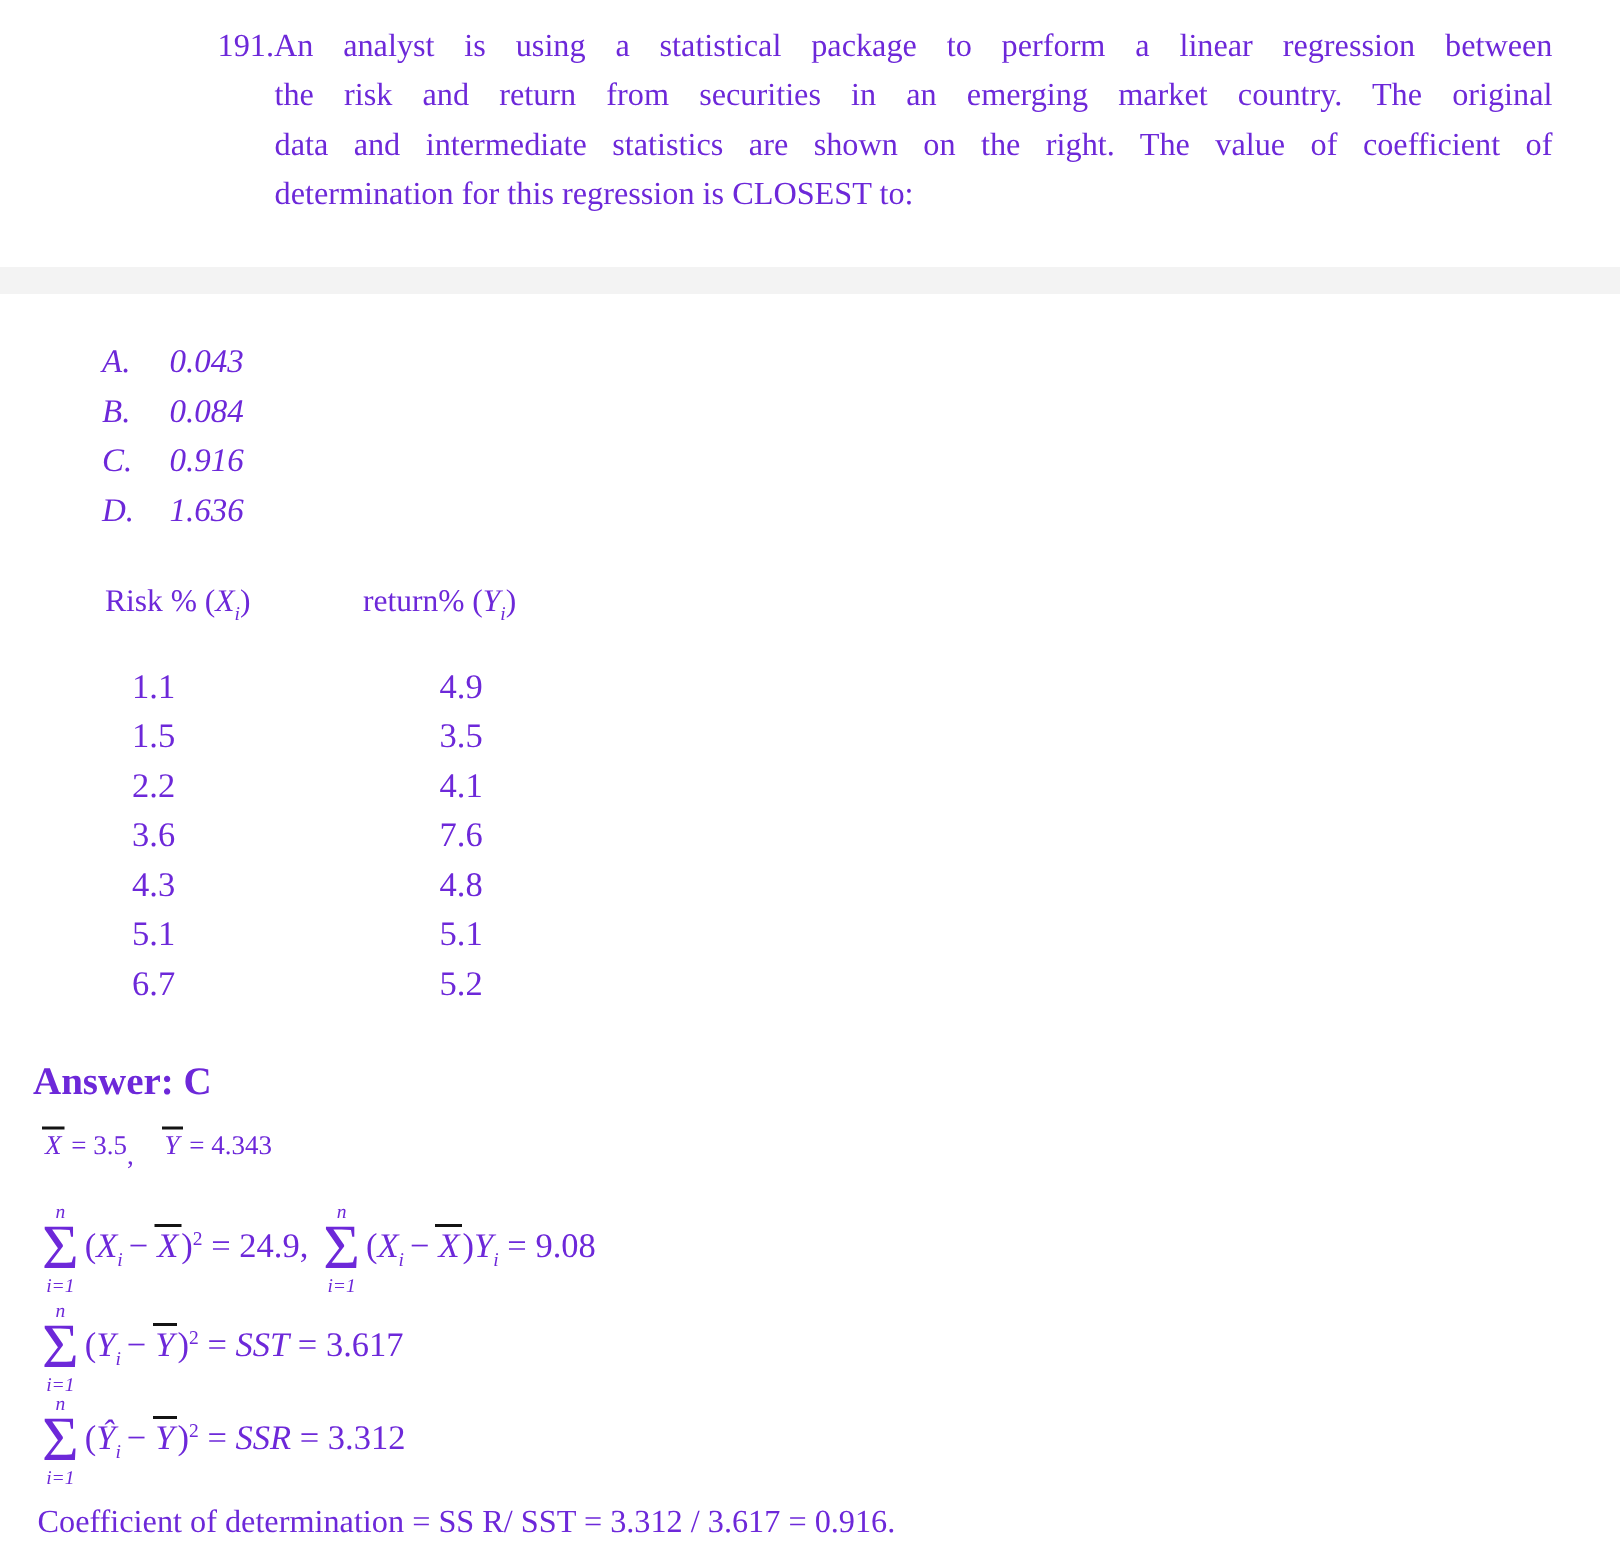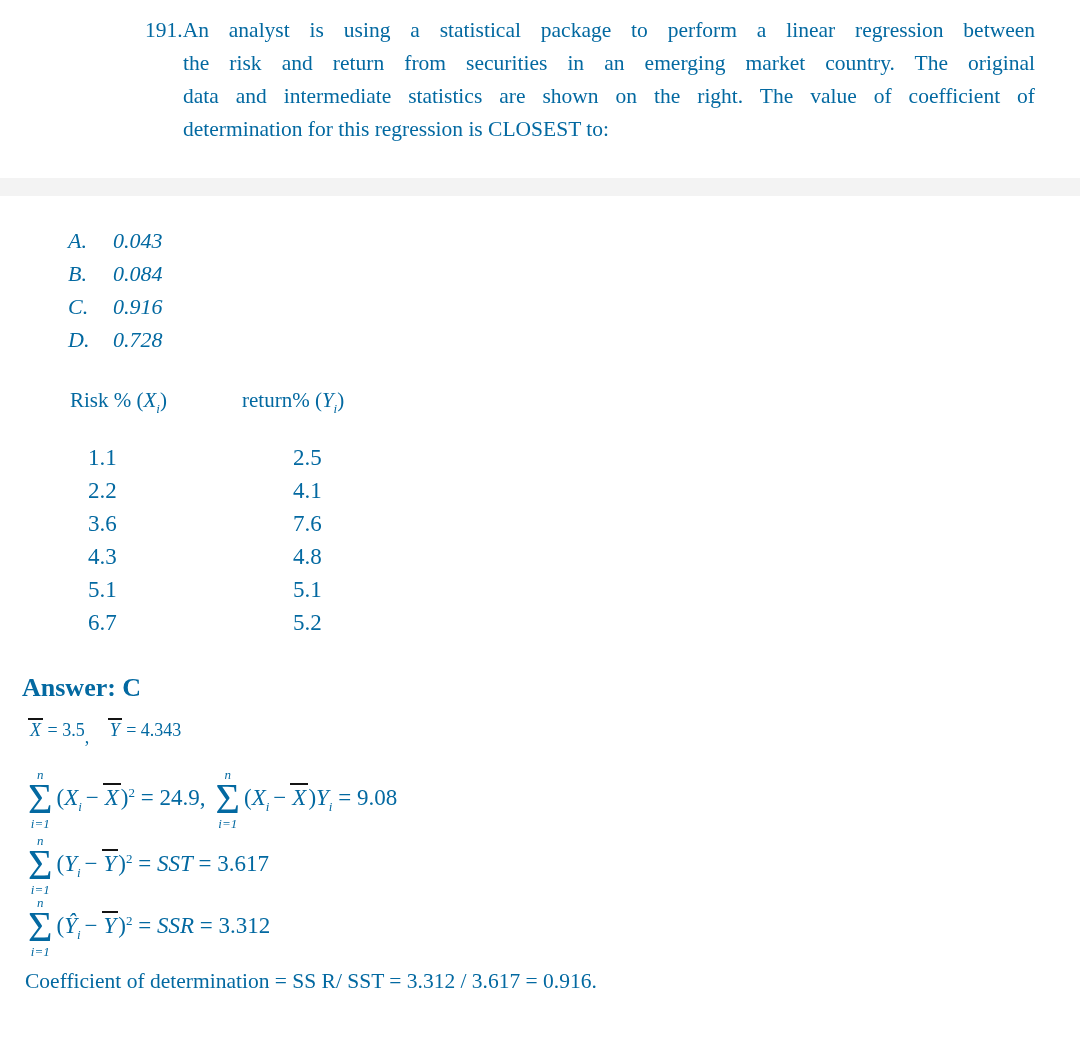--- a/index.html
+++ b/index.html
@@ -5,21 +5,21 @@
   * { box-sizing: border-box; }
   html, body { margin: 0; padding: 0; }
   body { background: #ffffff; }
   .page {
     position: relative;
     width: 1080px;
     height: 1044px;
     background: #ffffff;
     overflow: hidden;
     font-family: "Liberation Serif", "DejaVu Serif", serif;
-    color: #0369a1;
+    color: #6d28d9;
   }
 
   
   .question { margin-left: 183px; width: 852px; padding-top: 14px; }
   .q-line {
     font-size: 21.5px;
     line-height: 33px;
     white-space: nowrap;
     text-align: justify;
     text-align-last: justify;
@@ -93,29 +93,30 @@
     <div class="q-line">data and intermediate statistics are shown on the right. The value of coefficient of</div>
     <div class="q-line last">determination for this regression is CLOSEST to:</div>
   </div>
 
   <div class="band"></div>
 
   <ul class="options">
     <li class="option"><span class="opt-label">A.</span><span class="opt-value">0.043</span></li>
     <li class="option"><span class="opt-label">B.</span><span class="opt-value">0.084</span></li>
     <li class="option"><span class="opt-label">C.</span><span class="opt-value">0.916</span></li>
-    <li class="option"><span class="opt-label">D.</span><span class="opt-value">0.728</span></li>
+    <li class="option"><span class="opt-label">D.</span><span class="opt-value">1.636</span></li>
   </ul>
 
   <div class="thead">
     <span class="th1"><span>Risk % (</span><i>X</i><sub>i</sub><span>)</span></span><span class="th2"><span>return% (</span><i>Y</i><sub>i</sub><span>)</span></span>
   </div>
 
   <div class="tbody">
-    <div class="trow"><span class="cx">1.1</span><span class="cy">2.5</span></div>
+    <div class="trow"><span class="cx">1.1</span><span class="cy">4.9</span></div>
+    <div class="trow"><span class="cx">1.5</span><span class="cy">3.5</span></div>
     <div class="trow"><span class="cx">2.2</span><span class="cy">4.1</span></div>
     <div class="trow"><span class="cx">3.6</span><span class="cy">7.6</span></div>
     <div class="trow"><span class="cx">4.3</span><span class="cy">4.8</span></div>
     <div class="trow"><span class="cx">5.1</span><span class="cy">5.1</span></div>
     <div class="trow"><span class="cx">6.7</span><span class="cy">5.2</span></div>
   </div>
 
   <div class="ans-head">Answer: C</div>
 
   <div class="means">

